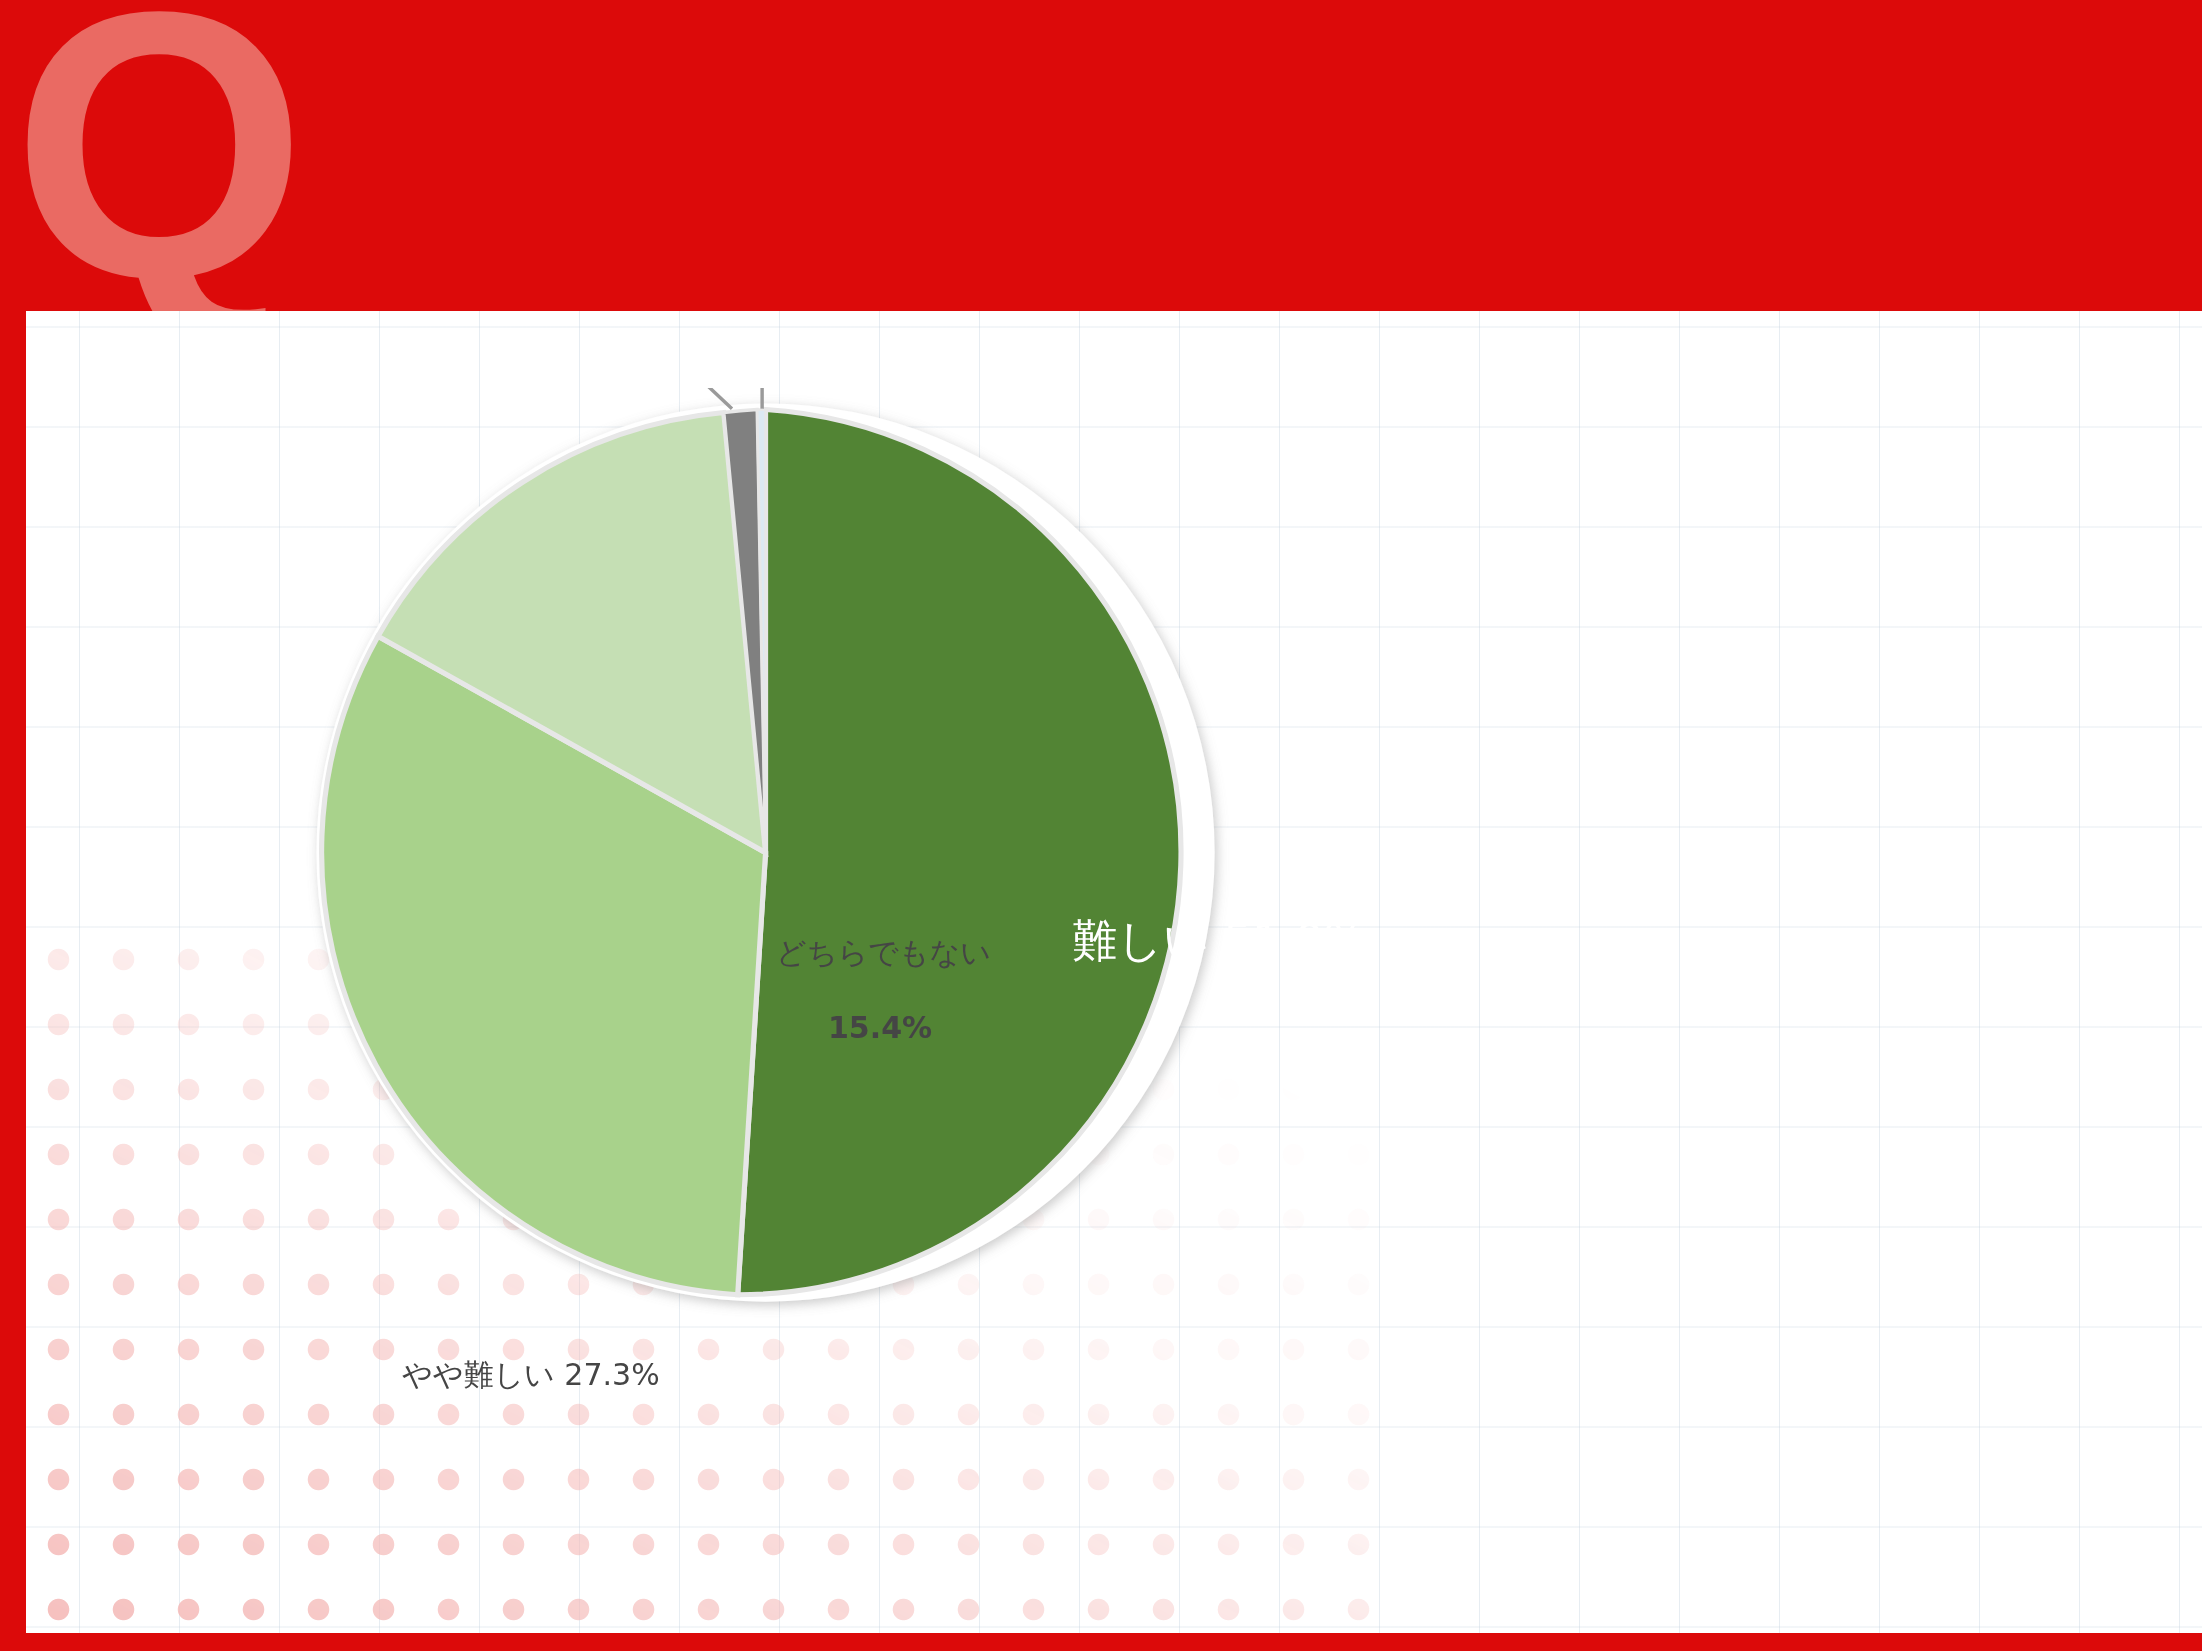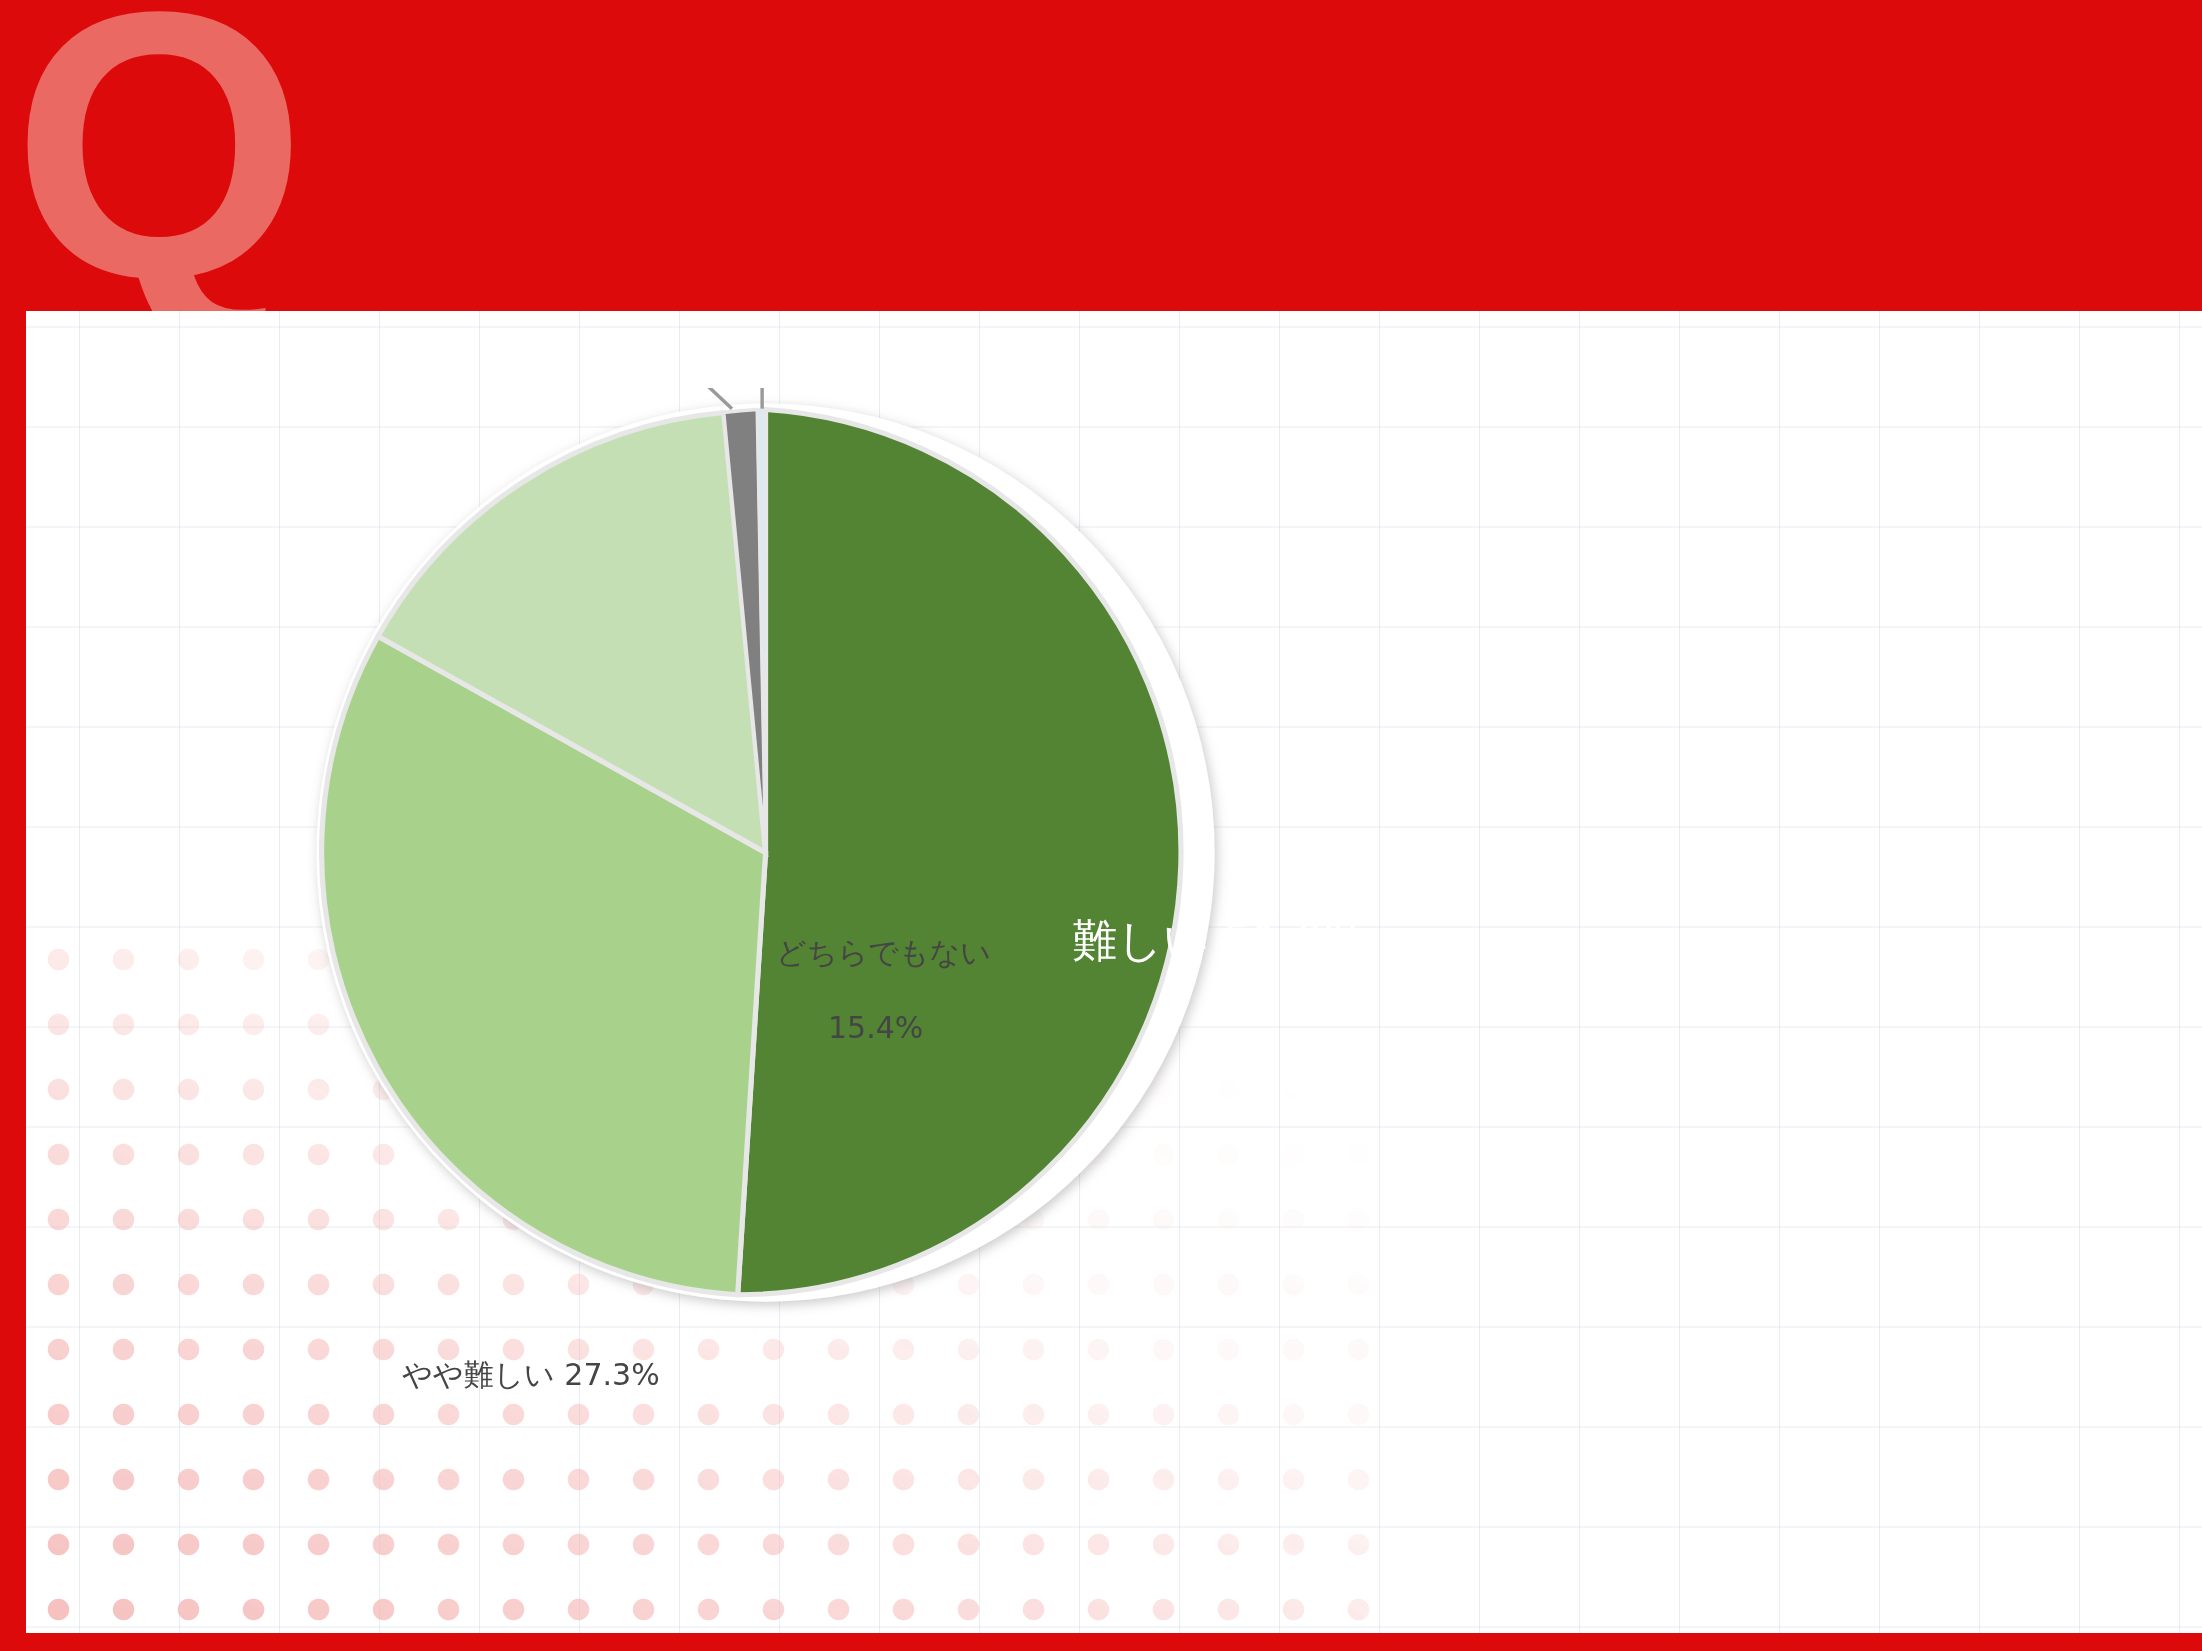--- a/index.html
+++ b/index.html
@@ -64,21 +64,21 @@
   .slice-label {
     position:absolute; white-space:nowrap;
     font-family:"DejaVu Sans","Liberation Sans",sans-serif;
   }
   .lbl-inner-dark { color:#454545; font-size:30px; }
   .lbl-inner-white { color:#ffffff; font-size:45px; }
 
   #lbl-muzukashii { left:1046px; top:600px; }
   #lbl-yaya-muzukashii { left:376px; top:1044px; }
   #lbl-dochira-1 { left:750px; top:622px; }
-  #lbl-dochira-2 { left:802px; top:699px; }
+  #lbl-dochira-2 { left:802px; top:699px;font-weight:bold; }
 </style>
 </head>
 <body>
 
 <div id="frame">
 
   <div id="header">
     <div id="q-watermark">Q</div>
   </div>
 

